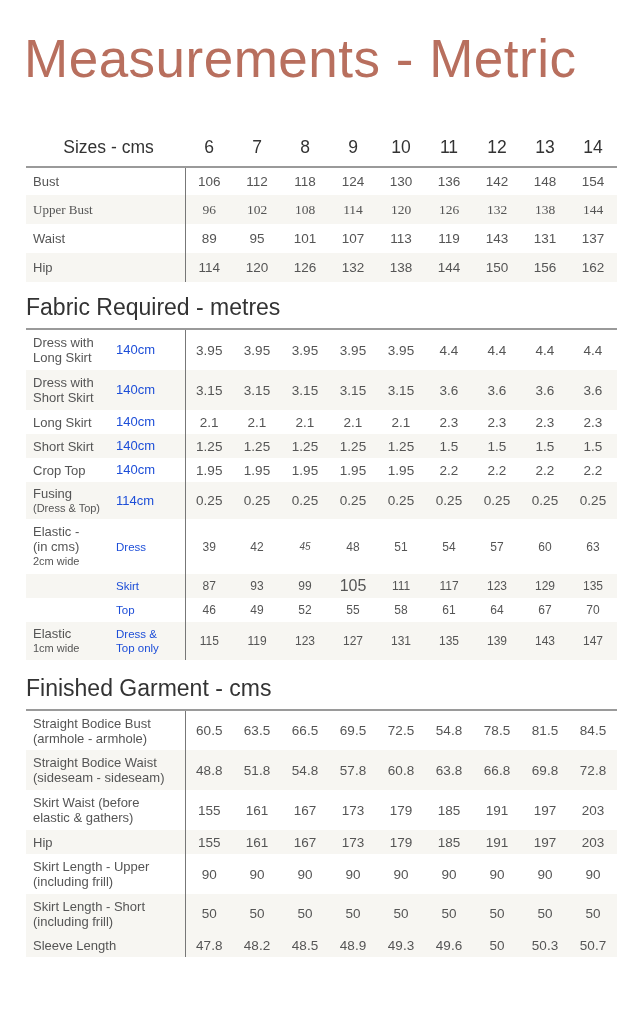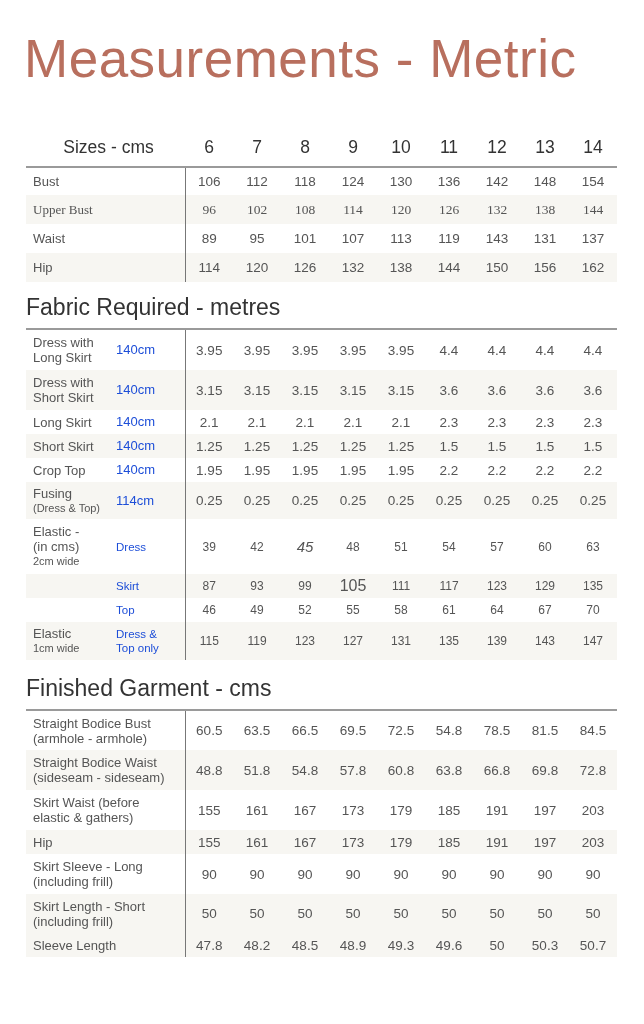--- a/index.html
+++ b/index.html
@@ -225,21 +225,21 @@
           <td class="lbl">
             <div>Elastic -</div>
             <div>(in cms)</div>
             <div class="note">2cm wide</div>
           </td>
           <td class="sub" style="font-size: 11.5px;">
             <div>Dress</div>
           </td>
           <td class="val div" style="font-size: 12px;">39</td>
           <td class="val" style="font-size: 12px;">42</td>
-          <td class="val" style="font-size: 15px; font-style: italic;">45</td>
+          <td class="val" style="font-size: 10px; font-style: italic;">45</td>
           <td class="val" style="font-size: 12px;">48</td>
           <td class="val" style="font-size: 12px;">51</td>
           <td class="val" style="font-size: 12px;">54</td>
           <td class="val" style="font-size: 12px;">57</td>
           <td class="val" style="font-size: 12px;">60</td>
           <td class="val" style="font-size: 12px;">63</td>
         </tr>
         <tr class="stripe" style="height: 24px;">
           <td class="lbl"></td>
           <td class="sub" style="font-size: 11.5px;">
@@ -355,21 +355,21 @@
           <td class="val">167</td>
           <td class="val">173</td>
           <td class="val">179</td>
           <td class="val">185</td>
           <td class="val">191</td>
           <td class="val">197</td>
           <td class="val">203</td>
         </tr>
         <tr style="height: 40px;">
           <td class="lbl">
-            <div>Skirt Sleeve - Long</div>
+            <div>Skirt Length - Upper</div>
             <div>(including frill)</div>
           </td>
           <td class="val div">90</td>
           <td class="val">90</td>
           <td class="val">90</td>
           <td class="val">90</td>
           <td class="val">90</td>
           <td class="val">90</td>
           <td class="val">90</td>
           <td class="val">90</td>

